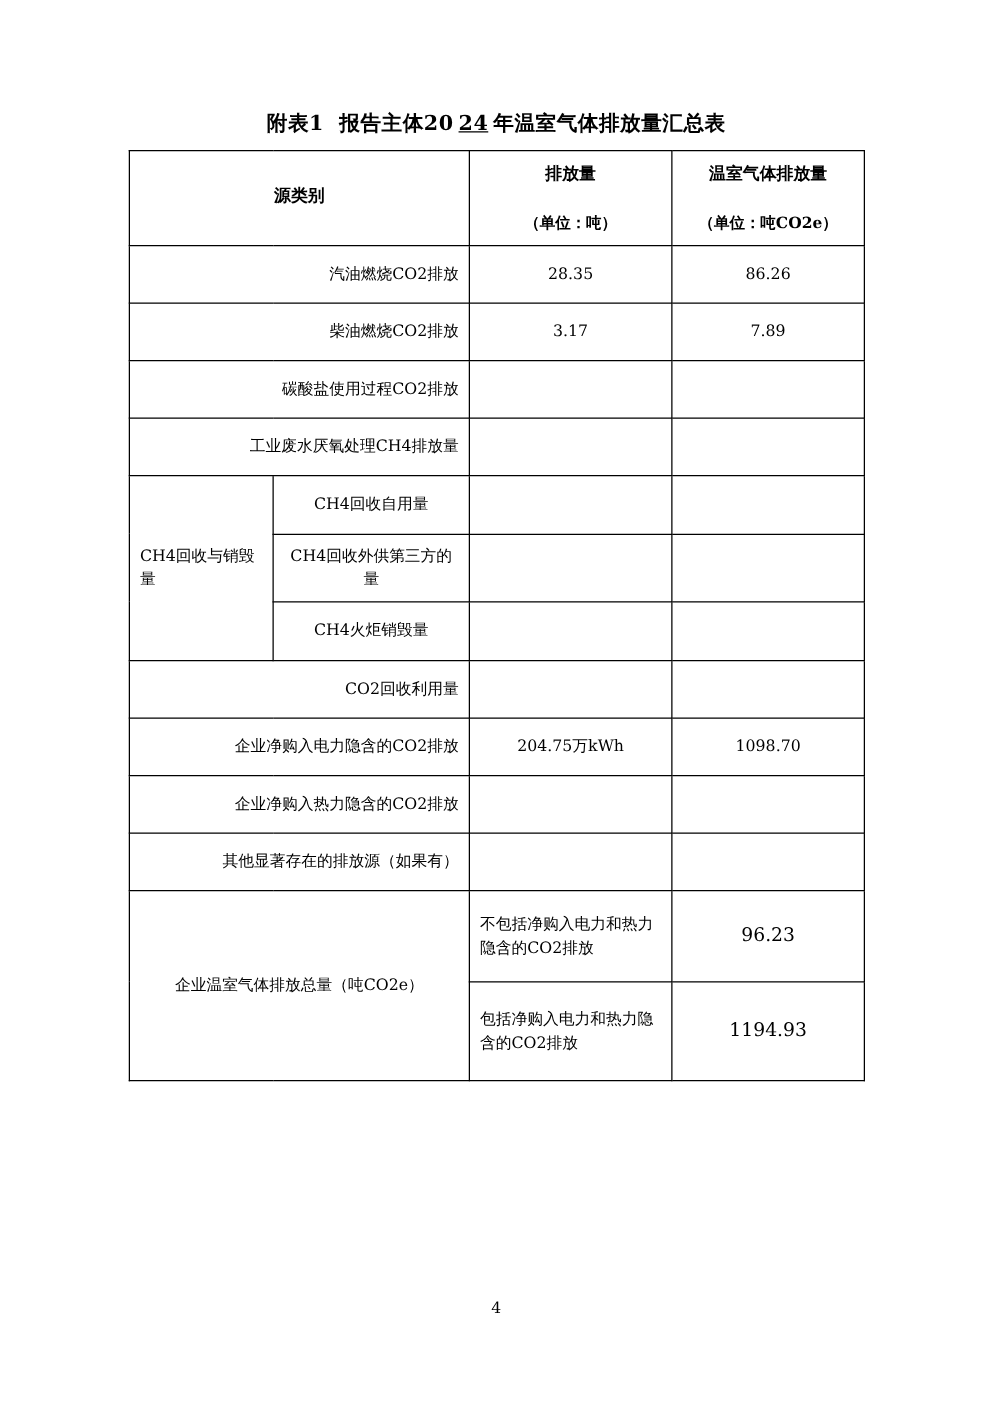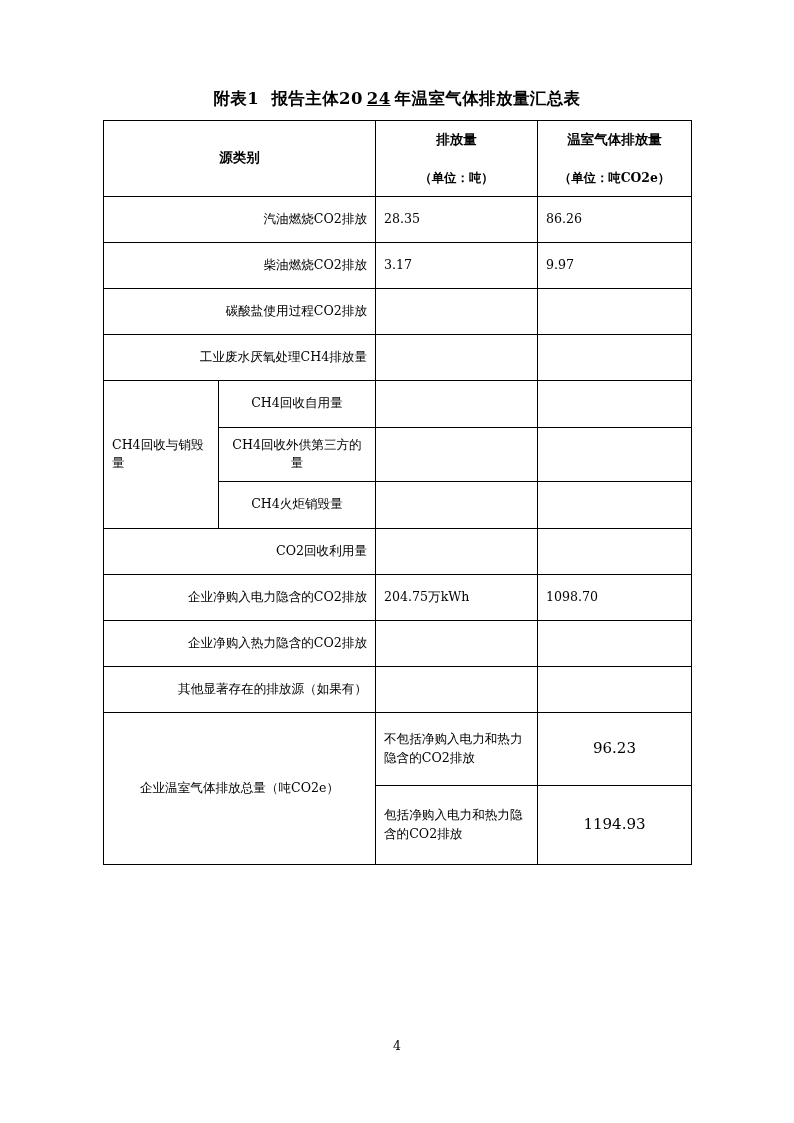--- a/index.html
+++ b/index.html
@@ -74,20 +74,21 @@
     display: block;
     font-weight: bold;
     font-size: 12.4px;
     margin-top: 19px;
   }
   td.src-label {
     text-align: right;
     height: 35px;
   }
   td.val {
+    text-align: center;
     height: 35px;
   }
   td.sub-group {
     text-align: left;
     vertical-align: middle;
   }
   td.sub-item {
     text-align: center;
   }
   td.total-label {
@@ -157,21 +158,21 @@
 
         <tr class="row-tall">
           <td class="src-label" colspan="2">汽油燃烧CO2排放</td>
           <td class="val">28.35</td>
           <td class="val">86.26</td>
         </tr>
 
         <tr class="row-tall">
           <td class="src-label" colspan="2">柴油燃烧CO2排放</td>
           <td class="val">3.17</td>
-          <td class="val">9.97</td>
+          <td class="val">7.89</td>
         </tr>
 
         <tr class="row-tall">
           <td class="src-label" colspan="2">碳酸盐使用过程CO2排放</td>
           <td class="val"></td>
           <td class="val"></td>
         </tr>
 
         <tr class="row-tall">
           <td class="src-label" colspan="2">工业废水厌氧处理CH4排放量</td>

